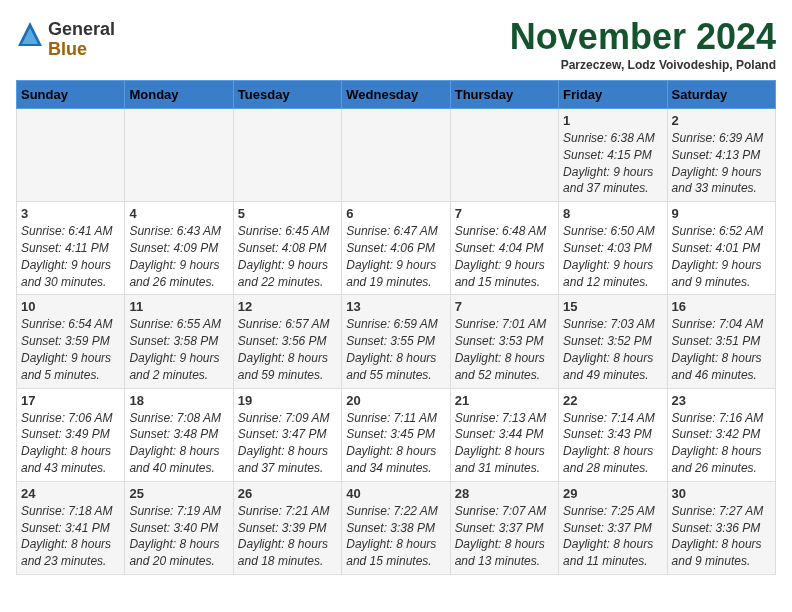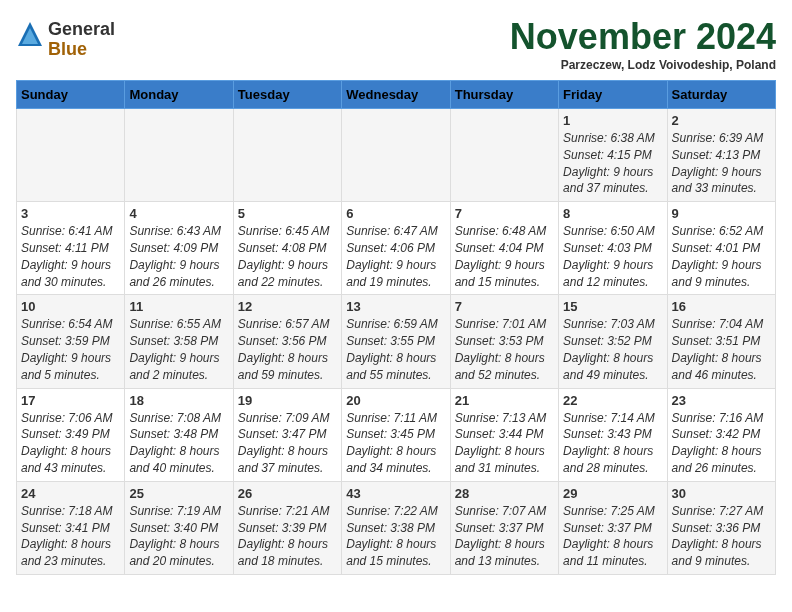--- a/index.html
+++ b/index.html
@@ -289,21 +289,21 @@
 Sunset: 3:40 PM
 Daylight: 8 hours and 20 minutes.</div>
         </td>
         <td>
           <span class="day-num">26</span>
           <div class="day-info">Sunrise: 7:21 AM
 Sunset: 3:39 PM
 Daylight: 8 hours and 18 minutes.</div>
         </td>
         <td>
-          <span class="day-num">43</span>
+          <span class="day-num">40</span>
           <div class="day-info">Sunrise: 7:22 AM
 Sunset: 3:38 PM
 Daylight: 8 hours and 15 minutes.</div>
         </td>
         <td>
           <span class="day-num">28</span>
           <div class="day-info">Sunrise: 7:07 AM
 Sunset: 3:37 PM
 Daylight: 8 hours and 13 minutes.</div>
         </td>

